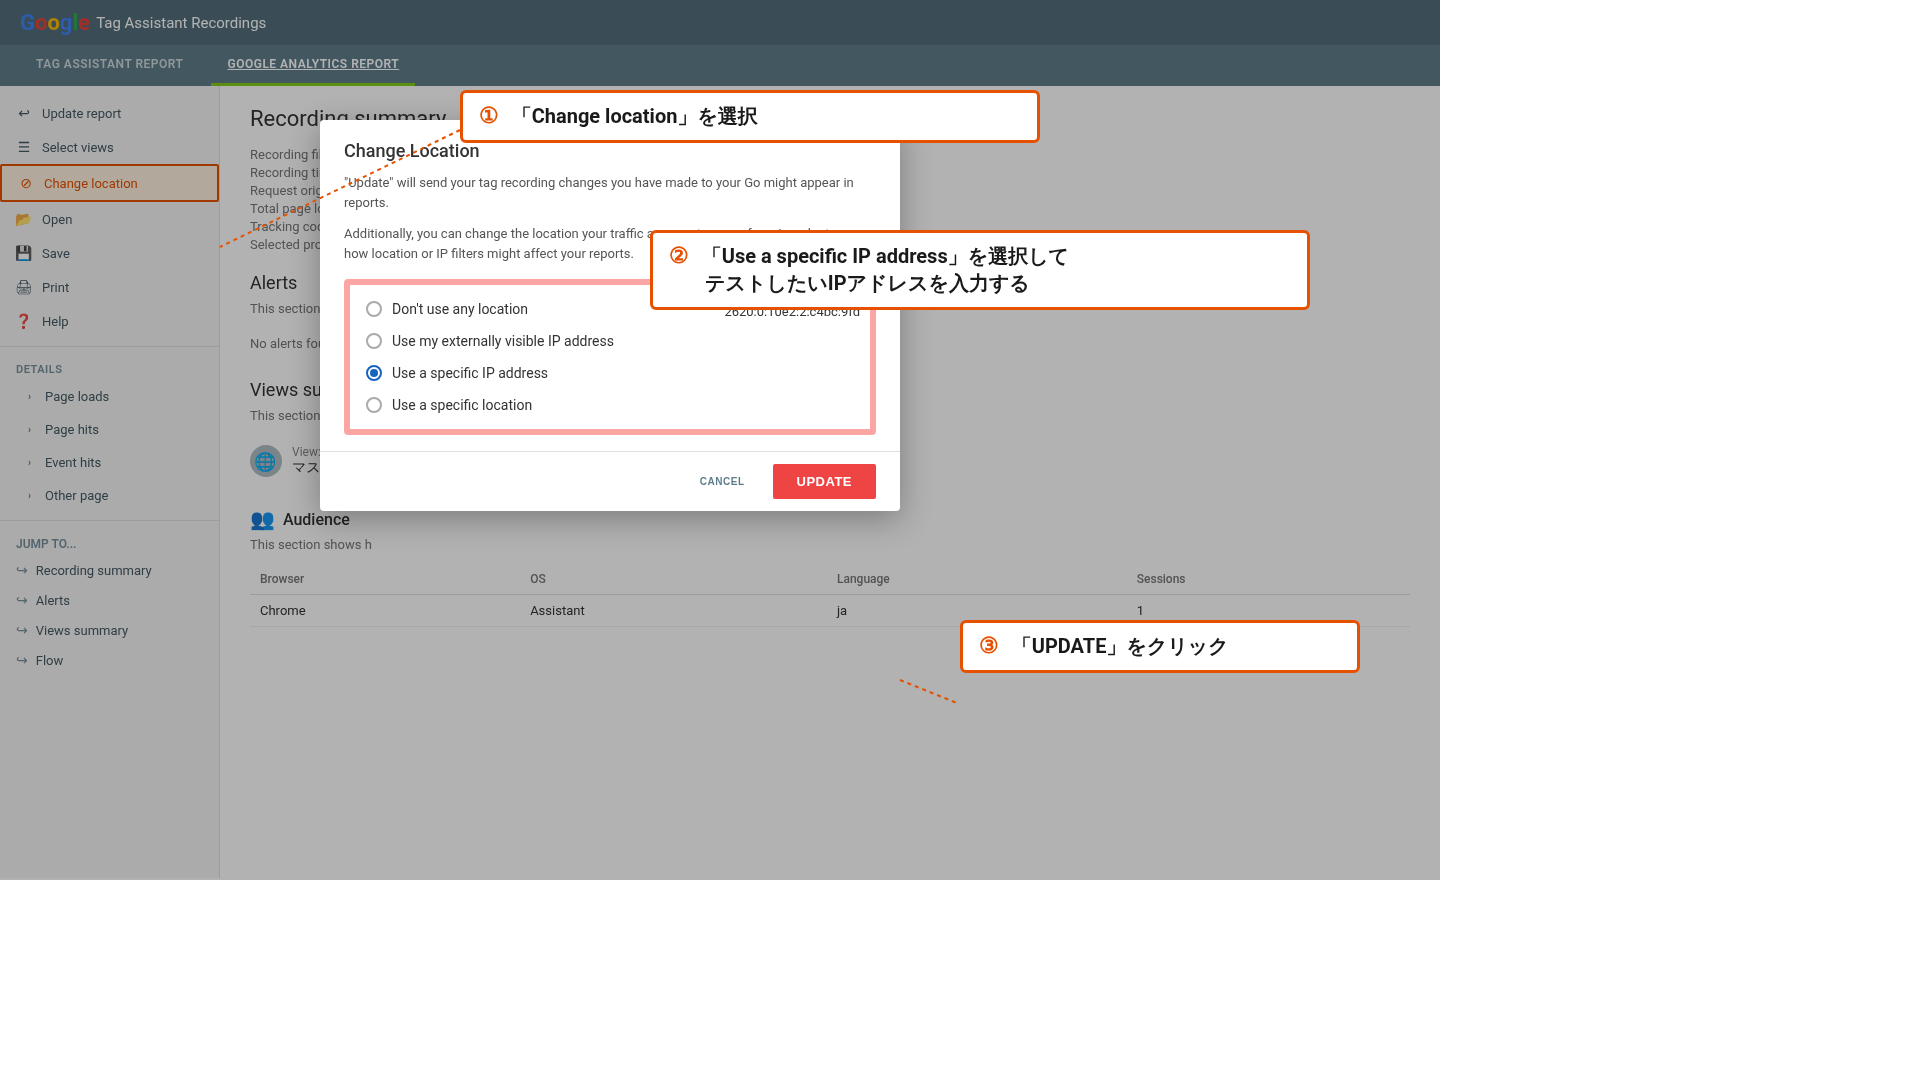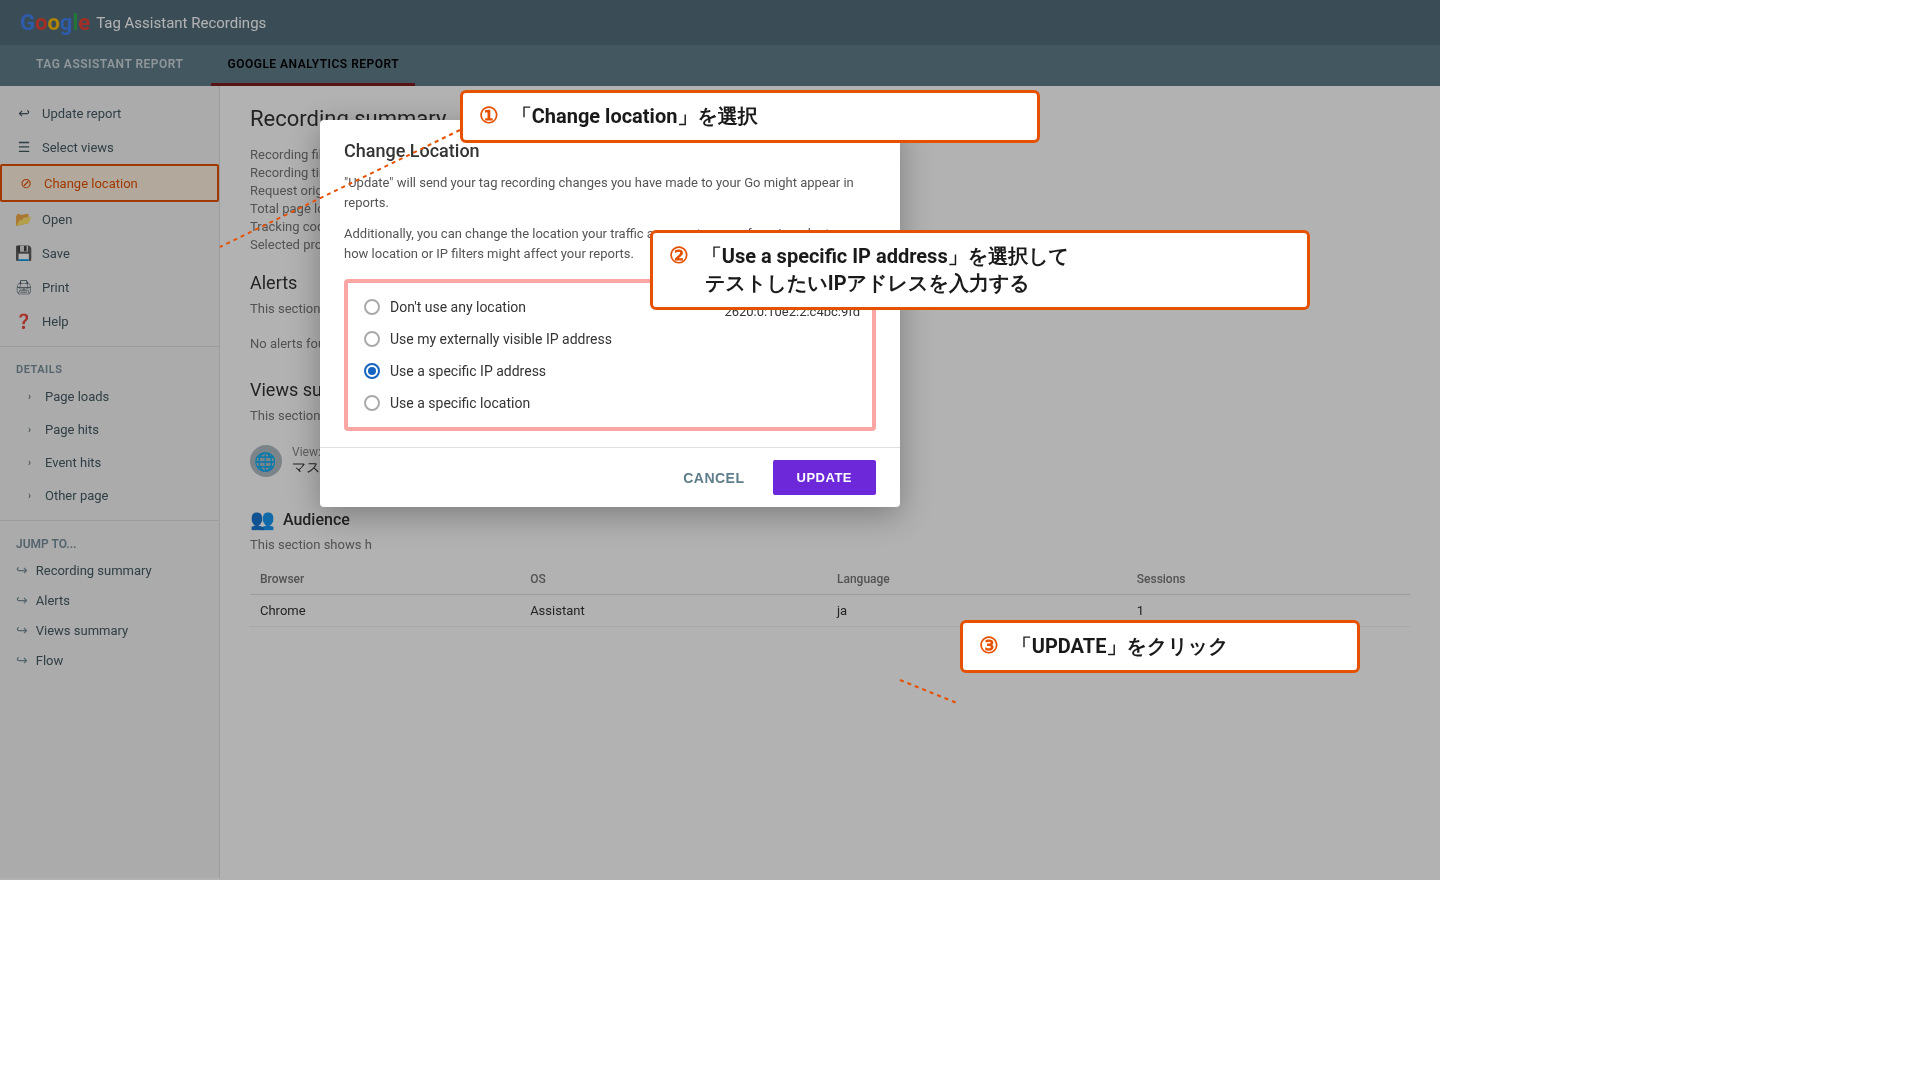--- a/index.html
+++ b/index.html
@@ -10,21 +10,21 @@
     .google-logo { display: flex; align-items: center; gap: 6px; }
     .g-b { color: #4285F4; }
     .g-r { color: #EA4335; }
     .g-y { color: #FBBC05; }
     .g-gr { color: #34A853; }
     .header-title { color: white; font-size: 15px; font-weight: 400; }
 
     
     .nav-tabs { background: #607d8b; display: flex; gap: 12px; padding: 0 20px; }
     .nav-tab { padding: 12px 16px; color: #cfd8dc; font-size: 12px; font-weight: 600; letter-spacing: 0.5px; cursor: pointer; border-bottom: 3px solid transparent; text-transform: uppercase; }
-    .nav-tab.active { color: #000000; border-bottom: 3px solid #7f1d1d; }
+    .nav-tab.active { color: #ffffff; border-bottom: 3px solid #84cc16; text-decoration: underline; }
 
     
     .main-layout { display: flex; height: calc(880px - 88px); }
 
     
     .sidebar { width: 220px; background: #f5f5f5; border-right: 1px solid #e0e0e0; padding: 10px 0; overflow-y: auto; flex-shrink: 0; }
     .sidebar-item { display: flex; align-items: center; gap: 10px; padding: 9px 16px; font-size: 13px; color: #455a64; cursor: pointer; }
     .sidebar-item.highlighted { background: #fff3e0; border: 2px solid #e65100; border-radius: 2px; color: #e65100; }
     .sidebar-icon { width: 16px; height: 16px; display: flex; align-items: center; justify-content: center; font-size: 14px; flex-shrink: 0; }
     .sidebar-divider { margin: 8px 0; border: none; border-top: 1px solid #e0e0e0; }
@@ -67,30 +67,30 @@
 
     
     .overlay { position: absolute; top: 0; left: 0; width: 100%; height: 100%; background: rgba(0,0,0,0.3); z-index: 10; }
 
     
     .dialog { position: absolute; top: 120px; left: 320px; width: 580px; background: white; border-radius: 4px; box-shadow: 0 8px 32px rgba(0,0,0,0.3); z-index: 20; overflow: hidden; }
     .dialog-title { font-size: 18px; font-weight: 500; color: #333; padding: 20px 24px 12px; }
     .dialog-body { padding: 0 24px 16px; }
     .dialog-desc1 { font-size: 13px; color: #555; margin-bottom: 12px; line-height: 1.5; }
     .dialog-desc2 { font-size: 13px; color: #555; margin-bottom: 16px; line-height: 1.5; }
-    .dialog-options { border: 4px solid #fca5a5; border-radius: 4px; padding: 8px 0; margin-bottom: 0; }
+    .dialog-options { border: 6px solid #fca5a5; border-radius: 4px; padding: 8px 0; margin-bottom: 0; }
     .dialog-option { display: flex; align-items: center; gap: 10px; padding: 8px 16px; font-size: 14px; color: #333; }
     .radio-btn { width: 16px; height: 16px; border-radius: 50%; border: 2px solid #aaa; flex-shrink: 0; display: flex; align-items: center; justify-content: center; }
     .radio-btn.selected { border-color: #1565c0; background: white; }
     .radio-btn.selected::after { content: ''; width: 8px; height: 8px; border-radius: 50%; background: #1565c0; display: block; }
     .ip-label { font-size: 11px; color: #777; margin-bottom: 4px; }
     .ip-value { font-size: 13px; color: #333; }
     .dialog-footer { display: flex; justify-content: flex-end; align-items: center; gap: 16px; padding: 12px 24px; border-top: 1px solid #e0e0e0; }
-    .btn-cancel { font-size: 14px; font-weight: 600; color: #607d8b; letter-spacing: 0.5px; cursor: pointer; background: none; border: none; padding: 8px 12px; text-transform: uppercase; }
-    .btn-update { background: #6d28d9; color: white; border: none; padding: 10px 24px; font-size: 13px; font-weight: 600; letter-spacing: 0.5px; cursor: pointer; text-transform: uppercase; border-radius: 2px; }
+    .btn-cancel { font-size: 10px; font-weight: 600; color: #607d8b; letter-spacing: 0.5px; cursor: pointer; background: none; border: none; padding: 8px 12px; text-transform: uppercase; }
+    .btn-update { background: #ef4444; color: white; border: none; padding: 10px 24px; font-size: 13px; font-weight: 600; letter-spacing: 0.5px; cursor: pointer; text-transform: uppercase; border-radius: 2px; }
 
     
     .annotation-box { position: absolute; background: white; border: 3px solid #e65100; border-radius: 6px; padding: 10px 16px; z-index: 30; }
     .annotation-text { font-size: 20px; font-weight: 700; color: #1a1a1a; white-space: nowrap; }
     .annotation-number { color: #e65100; font-size: 22px; margin-right: 8px; }
 
     
     .sidebar-highlighted-box { border: 2px solid #e65100 !important; }
   </style>
 </head>

